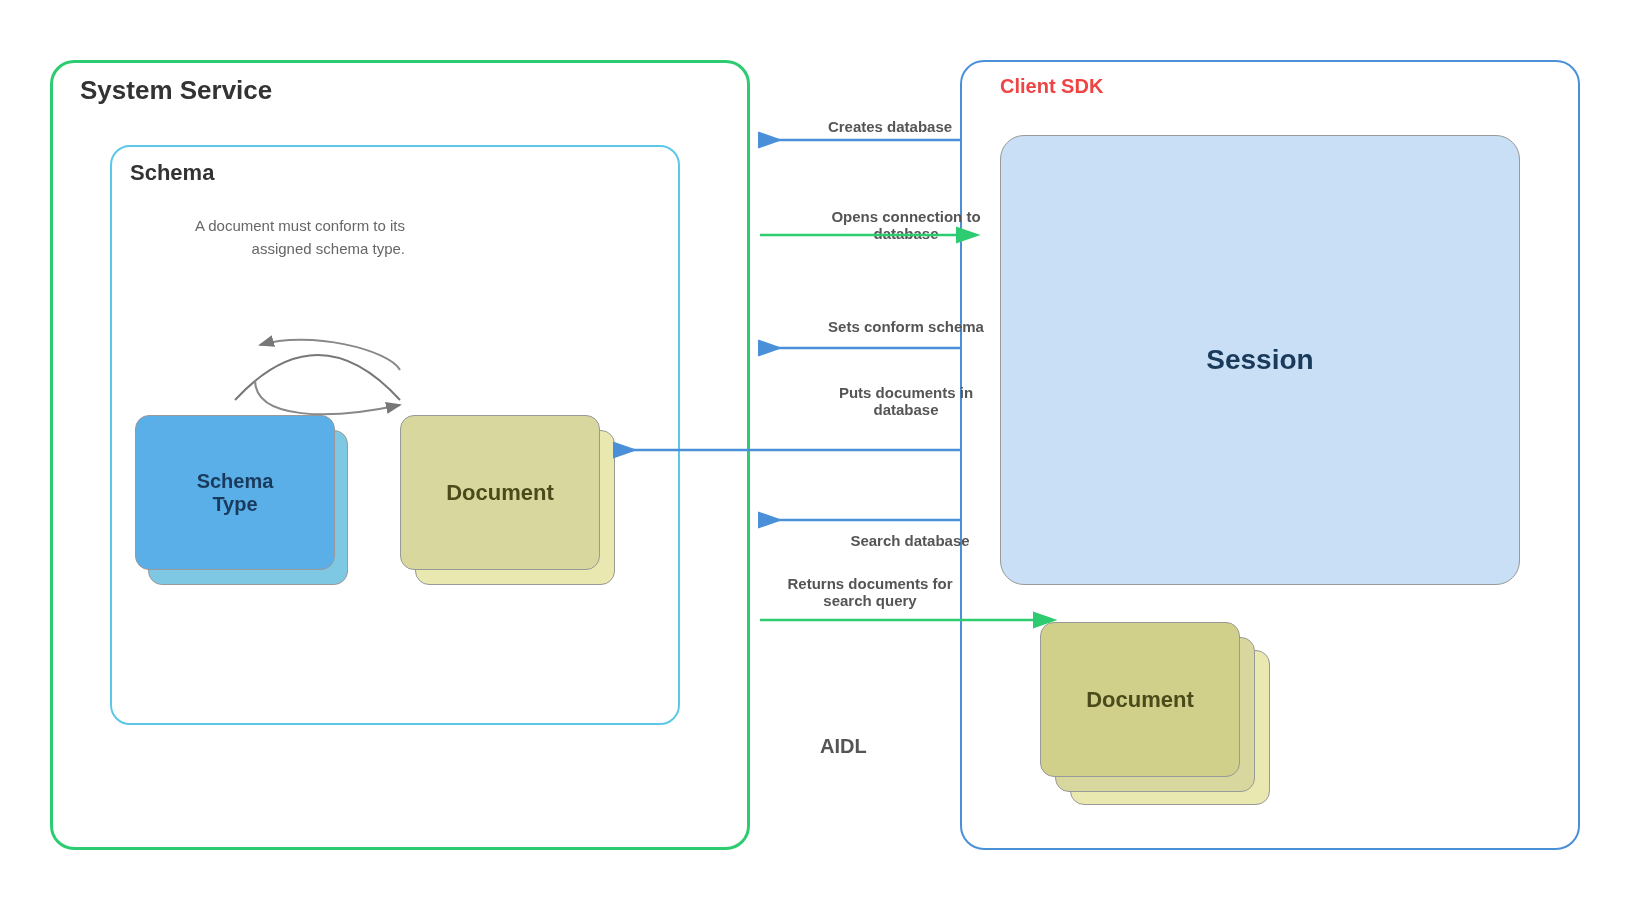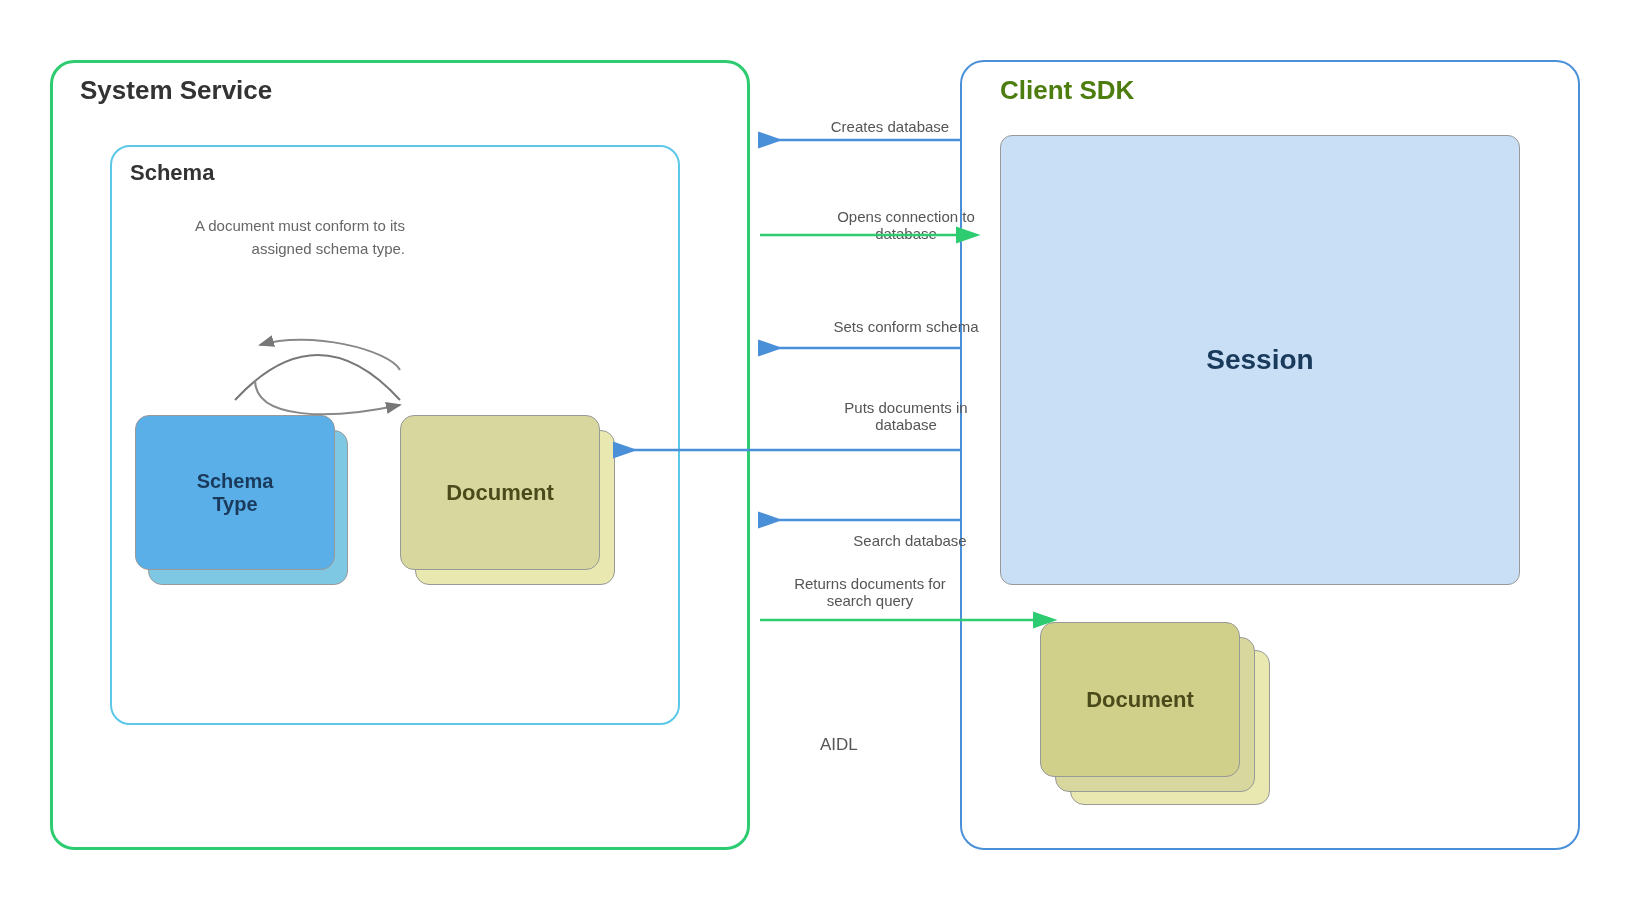--- a/index.html
+++ b/index.html
@@ -143,34 +143,34 @@
       height: 790px;
       border: 2.5px solid #4a90d9;
       border-radius: 24px;
       background: transparent;
     }
 
     .client-sdk-label {
       position: absolute;
       left: 1000px;
       top: 75px;
-      font-size: 26px;
-      font-weight: 600;
-      color: #4d7c0f;
+      font-size: 20px;
+      font-weight: 600;
+      color: #ef4444;
     }
 
     
     .session-card {
       position: absolute;
       left: 1000px;
       top: 135px;
       width: 520px;
       height: 450px;
       background: #c8dff5;
-      border-radius: 12px;
+      border-radius: 24px;
       border: 1.5px solid #999;
       display: flex;
       align-items: center;
       justify-content: center;
     }
     .session-label {
       font-size: 28px;
       font-weight: 600;
       color: #1a3a5c;
     }
@@ -213,31 +213,32 @@
       font-size: 22px;
       font-weight: 600;
       color: #4a4a1a;
     }
 
     
     .aidl-label {
       position: absolute;
       left: 820px;
       top: 735px;
-      font-size: 17px;
-      font-weight: 400;
+      font-size: 20px;
+      font-weight: 700;
       color: #555;
     }
 
     
     .arrow-label {
       position: absolute;
       font-size: 15px;
       color: #555;
       text-align: center;
+      font-weight: bold;
     }
 
     
     .arrows-svg {
       position: absolute;
       top: 0; left: 0;
       width: 1635px;
       height: 918px;
       pointer-events: none;
     }
@@ -287,21 +288,21 @@
   </div>
 
   <div class="aidl-label">AIDL</div>
 
   <div class="arrow-label" style="left:810px; top:118px; width:160px;">Creates database</div>
 
   <div class="arrow-label" style="left:806px; top:208px; width:200px;">Opens connection to<br>database</div>
 
   <div class="arrow-label" style="left:806px; top:318px; width:200px;">Sets conform schema</div>
 
-  <div class="arrow-label" style="left:806px; top:399px; width:200px; text-align:center;">Puts documents in<br>database</div>
+  <div class="arrow-label" style="left:806px; top:384px; width:200px; text-align:center;">Puts documents in<br>database</div>
 
   <div class="arrow-label" style="left:820px; top:500px; width:180px;margin-top:32px;">Search database</div>
 
   <div class="arrow-label" style="left:770px; top:575px; width:200px; text-align:center;">Returns documents for<br>search query</div>
 
   <svg class="arrows-svg">
     <defs>
       <marker id="arrowBlueLeft" markerWidth="10" markerHeight="7" refX="9" refY="3.5" orient="auto">
         <polygon points="10 0, 0 3.5, 10 7" fill="#4a90d9"></polygon>
       </marker>

